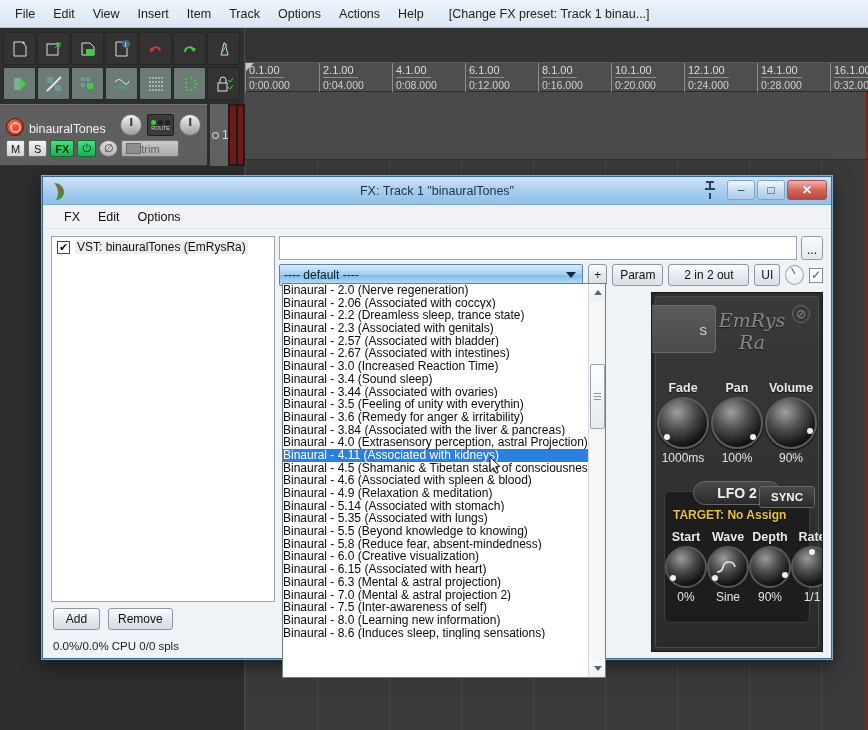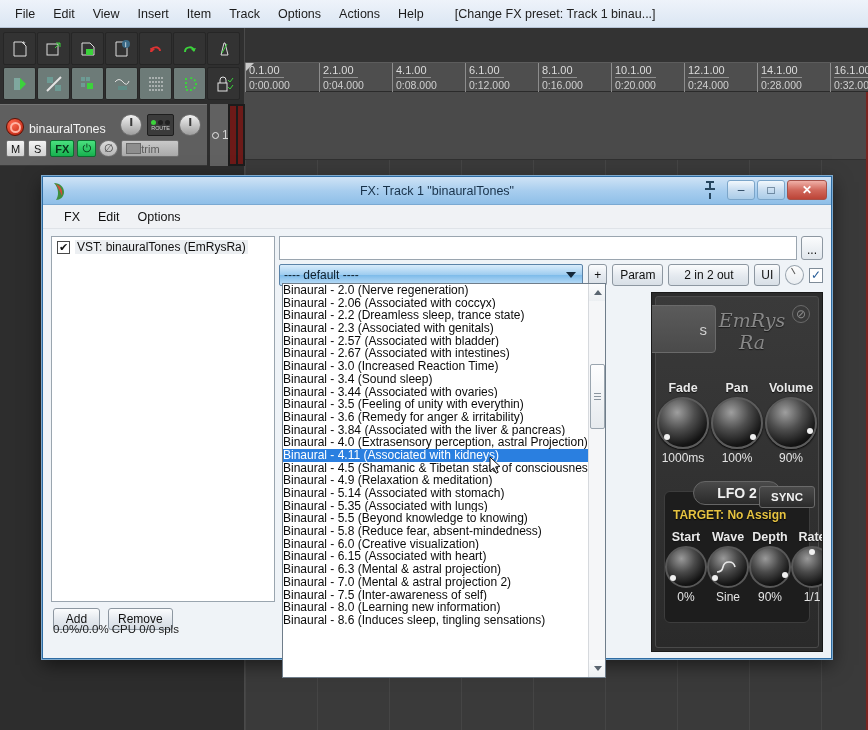--- a/index.html
+++ b/index.html
@@ -17,21 +17,21 @@
   #app { position:absolute; inset:0; background:#2d2d2d; }
 
   .menubar {
     position:absolute; left:0; top:0; width:868px; height:28px;
     background:linear-gradient(#eef3fa,#dbe6f3);
     border-bottom:1px solid #b6c4d6;
     display:flex; align-items:center; padding-left:6px;
     color:#1b1b1b; font-size:12.5px;
   }
   .menubar .mi { padding:3px 9px; cursor:default; white-space:nowrap; }
-  .menubar .status-note { margin-left:22px; color:#222; }
+  .menubar .status-note { margin-left:16px; color:#222; }
 
   .toolbar {
     position:absolute; left:0; top:28px; width:245px; height:72px;
     background:#2f2f2f; border-right:1px solid #4a4a4a;
     padding:4px 3px;
   }
   .tb-row { display:flex; gap:1px; height:33px; margin-bottom:2px; }
   .tb-btn {
     width:33px; height:33px; background:#333; border:1px solid #262626;
     border-radius:2px; display:flex; align-items:center; justify-content:center;
@@ -165,21 +165,21 @@
   .chk .tick{font-size:11px;color:#111;line-height:9px;}
   .fxlist-item .lbl { background:#eceff2; color:#101010; font-size:12px; padding:0 2px; white-space:nowrap; }
 
   .addrem { position:absolute; left:10px; top:378px; display:flex; gap:8px; }
   .btn-std {
     min-width:47px;height:22px;padding:0 9px;font-size:12px;color:#111;
     background:linear-gradient(#fbfcfd,#e3e8ee 55%,#d6dde5);
     border:1px solid #8d97a1;border-radius:3px;
     display:flex;align-items:center;justify-content:center;
   }
-  .cpu { position:absolute; left:10px; top:393px; font-size:11.5px; color:#1b1b1b; }
+  .cpu { position:absolute; left:10px; top:410px; font-size:11.5px; color:#1b1b1b; }
 
   .toprow { position:absolute; left:236px; top:6px; right:8px; height:24px; display:flex; gap:4px; }
   .txtfield { flex:1; background:#fff; border:1px solid #9aa5af; height:24px; }
   .dots-btn { width:22px;height:24px;font-size:12px;color:#111;
     background:linear-gradient(#fbfcfd,#e0e6ec);border:1px solid #8d97a1;border-radius:3px;
     display:flex;align-items:flex-end;justify-content:center;padding-bottom:2px;}
 
   .presetrow { position:absolute; left:236px; top:34px; right:8px; height:22px;
     display:flex; align-items:center; gap:5px; }
   .combo {
@@ -625,20 +625,21 @@
         <div class="dd-item">Binaural - 2.67 (Associated with intestines)</div>
         <div class="dd-item">Binaural - 3.0 (Increased Reaction Time)</div>
         <div class="dd-item">Binaural - 3.4 (Sound sleep)</div>
         <div class="dd-item">Binaural - 3.44 (Associated with ovaries)</div>
         <div class="dd-item">Binaural - 3.5 (Feeling of unity with everythin)</div>
         <div class="dd-item">Binaural - 3.6 (Remedy for anger &amp; irritability)</div>
         <div class="dd-item">Binaural - 3.84 (Associated with the liver &amp; pancreas)</div>
         <div class="dd-item">Binaural - 4.0 (Extrasensory perception, astral Projection)</div>
         <div class="dd-item sel">Binaural - 4.11 (Associated with kidneys)</div>
         <div class="dd-item">Binaural - 4.5 (Shamanic &amp; Tibetan state of consciousness)</div>
+        <div class="dd-item">Binaural - 4.6 (Associated with spleen &amp; blood)</div>
         <div class="dd-item">Binaural - 4.9 (Relaxation &amp; meditation)</div>
         <div class="dd-item">Binaural - 5.14 (Associated with stomach)</div>
         <div class="dd-item">Binaural - 5.35 (Associated with lungs)</div>
         <div class="dd-item">Binaural - 5.5 (Beyond knowledge to knowing)</div>
         <div class="dd-item">Binaural - 5.8 (Reduce fear, absent-mindedness)</div>
         <div class="dd-item">Binaural - 6.0 (Creative visualization)</div>
         <div class="dd-item">Binaural - 6.15 (Associated with heart)</div>
         <div class="dd-item">Binaural - 6.3 (Mental &amp; astral projection)</div>
         <div class="dd-item">Binaural - 7.0 (Mental &amp; astral projection 2)</div>
         <div class="dd-item">Binaural - 7.5 (Inter-awareness of self)</div>

